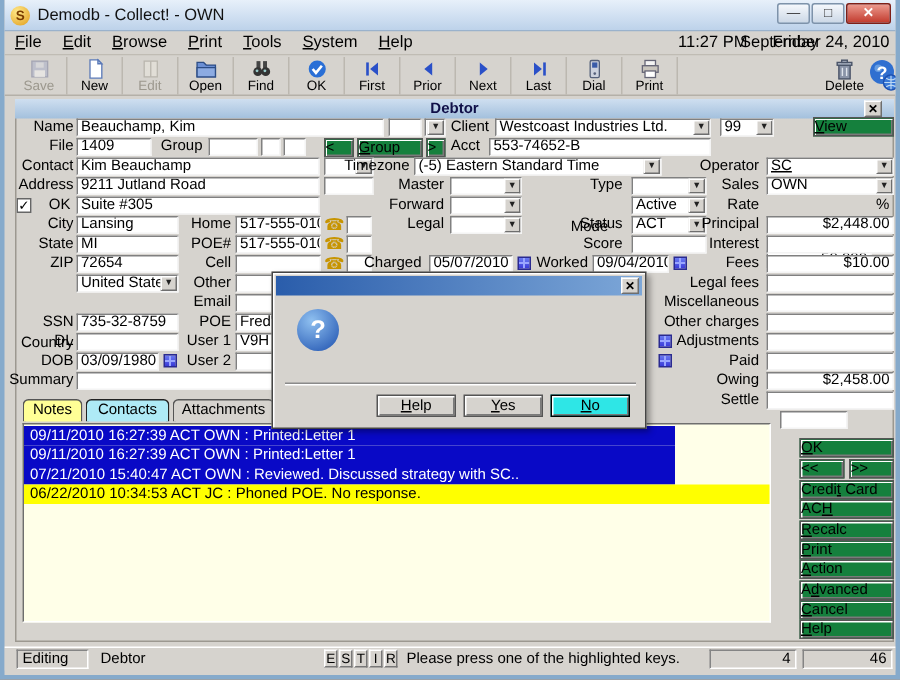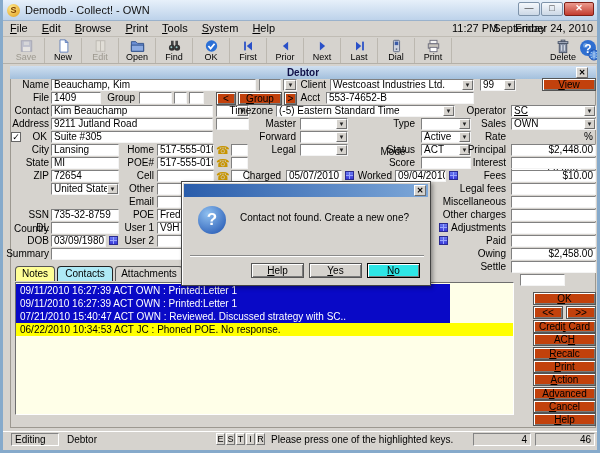--- a/index.html
+++ b/index.html
@@ -46,23 +46,23 @@
     white-space:nowrap;overflow:hidden;}
   .txt,.box{position:absolute;height:12px;background:#fff;border:1px solid;
     border-color:#808080 #f4f4f4 #f4f4f4 #808080;font-size:10px;line-height:10px;
     padding:0 2px;white-space:nowrap;overflow:hidden;}
   .txt.r{text-align:right;}
   .combo{position:absolute;height:12px;background:#fff;border:1px solid;
     border-color:#808080 #f4f4f4 #f4f4f4 #808080;font-size:10px;line-height:10px;
     padding:0 21px 0 2px;white-space:nowrap;overflow:hidden;}
   .darr{position:absolute;width:11px;height:10px;background:#d6d3ce;border:1px solid;
     border-color:#fff #6e6e6e #6e6e6e #fff;font-size:6px;line-height:9px;text-align:center;color:#222;}
-  .btn3d{position:absolute;height:13px;background:#c2410c;border:1px solid #555;
+  .btn3d{position:absolute;height:13px;background:#15803d;border:1px solid #555;
     box-shadow:inset 1px 1px 0 #fff, inset -1px -1px 0 #7a7a7a;
-    font-size:10px;line-height:11px;text-align:center;}
+    font-size:10px;line-height:11px;text-align:left;}
   .chk{position:absolute;width:10px;height:10px;background:#fff;border:1px solid #666;
     font-size:9px;line-height:9px;text-align:center;}
   .phone-ic{position:absolute;width:13px;height:12px;font-size:11px;line-height:12px;color:#c79400;}
   .grid-ic{position:absolute;width:9px;height:9px;border:1px solid #2a2a90;
     background:linear-gradient(#6a7af2,#3a3ad8);
     background-image:linear-gradient(90deg,transparent 3px,#9aa6ff 3px,#9aa6ff 4px,transparent 4px),
       linear-gradient(transparent 3px,#9aa6ff 3px,#9aa6ff 4px,transparent 4px),
       linear-gradient(#6a7af2,#3a3ad8);}
   
   .tab{position:absolute;top:266px;height:15px;border:1px solid #555;border-bottom:none;
@@ -263,21 +263,21 @@
       <div class="btn3d" style="left: 235px; top: 92px; width: 44px;"><u>G</u>roup</div>
       <div class="btn3d" style="left: 281px; top: 92px; width: 13px;">&gt;</div>
       <div class="lbl" style="left: 294px; top: 92px; width: 23px;">Acct</div>
       <div class="txt" style="left: 323px; top: 92px; width: 148px;">553-74652-B</div>
       <div class="lbl" style="left: 2px; top: 105px; width: 44px;">Contact</div>
       <div class="txt" style="left: 48px; top: 105px; width: 162px;">Kim Beauchamp</div>
       <div class="box" style="left: 213px; top: 105px; width: 33px;">
         <div class="darr" style="right: 0px; top: 0px; position: absolute;">▼</div>
       </div>
       <div class="lbl" style="left: 224px; top: 105px; width: 46px;">Timezone</div>
-      <div class="combo" style="left: 273px; top: 105px; width: 179px;">(-5) Eastern Standard Time<div class="darr" style="right: 0px; top: 0px; height: 10px; position: absolute;">▼</div></div>
+      <div class="combo" style="left: 273px; top: 105px; width: 165px;">(-5) Eastern Standard Time<div class="darr" style="right: 0px; top: 0px; height: 10px; position: absolute;">▼</div></div>
       <div class="lbl" style="left: 445px; top: 105px; width: 58px;">Operator</div>
       <div class="combo" style="left: 508px; top: 105px; width: 85px; text-decoration: underline;">SC<div class="darr" style="right: 0px; top: 0px; height: 10px; position: absolute;">▼</div></div>
       <div class="lbl" style="left: 2px; top: 118px; width: 44px;">Address</div>
       <div class="txt" style="left: 48px; top: 118px; width: 162px;">9211 Jutland Road</div>
       <div class="box" style="left: 213px; top: 118px; width: 33px;"></div>
       <div class="lbl" style="left: 250px; top: 118px; width: 43px;">Master</div>
       <div class="combo" style="left: 297px; top: 118px; width: 48px;">
         <div class="darr" style="right: 0px; top: 0px; height: 10px; position: absolute;">▼</div>
       </div>
       <div class="lbl" style="left: 368px; top: 118px; width: 44px;">Type</div>
@@ -398,21 +398,20 @@
       <div class="btn3d" style="left: 530px; top: 373px; width: 63px;"><u>A</u>ction</div>
       <div class="btn3d" style="left: 530px; top: 387px; width: 63px;">A<u>d</u>vanced</div>
       <div class="btn3d" style="left: 530px; top: 400px; width: 63px;"><u>C</u>ancel</div>
       <div class="btn3d" style="left: 530px; top: 413px; width: 63px;"><u>H</u>elp</div>
     </div>
 
   <div class="dialog">
     <div class="dlg-title"></div>
     <div class="dlg-x">✕</div>
     <div class="dlg-icon">?</div>
-    <div class="dlg-msg">Contact not found. Create a new one?</div>
     <div class="dlg-sep"></div>
     <span id="dlg-buttons"><div class="dlg-btn" style="left: 69px;"><u>H</u>elp</div><div class="dlg-btn" style="left: 127px;"><u>Y</u>es</div><div class="dlg-btn hot" style="left: 185px;"><u>N</u>o</div></span>
   </div>
 
   <div class="statusbar">
     <span class="seg" style="left:8px;width:48px;">Editing</span>
     <span style="position:absolute;left:64px;top:2px;">Debtor</span>
     <span id="status-keys"><div class="keybox" style="left: 213px;">E</div><div class="keybox" style="left: 223px;">S</div><div class="keybox" style="left: 233px;">T</div><div class="keybox" style="left: 243px;">I</div><div class="keybox" style="left: 253px;">R</div></span>
     <span style="position:absolute;left:268px;top:2px;">Please press one of the highlighted keys.</span>
     <span class="seg" style="left:470px;width:58px;text-align:right;">4</span>

